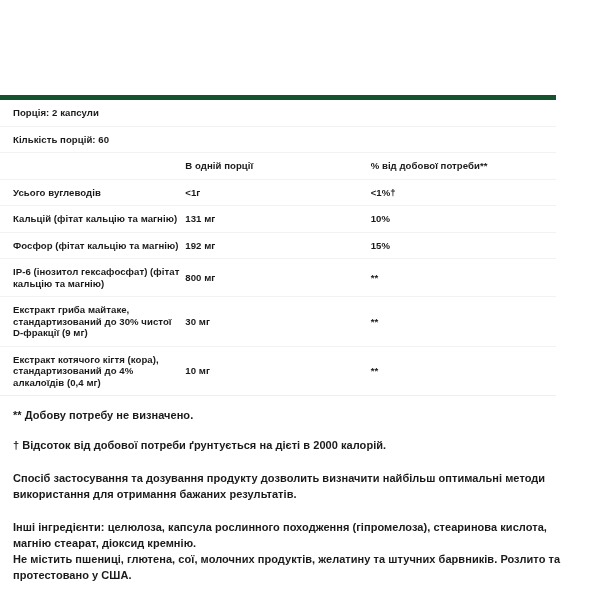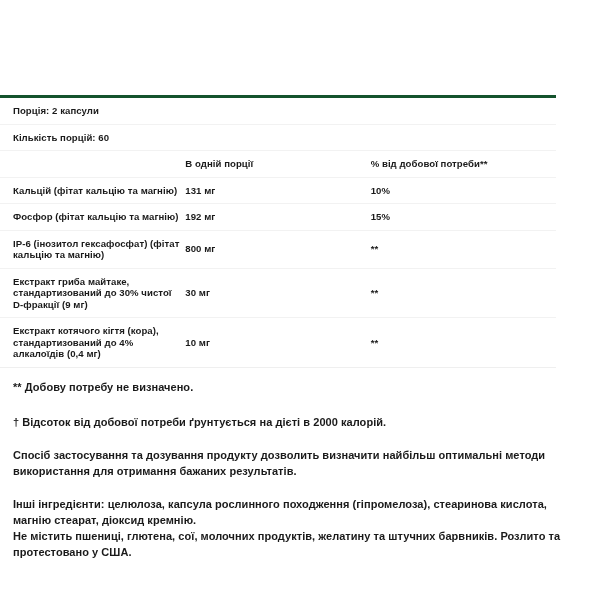--- a/index.html
+++ b/index.html
@@ -24,21 +24,21 @@
     overflow: hidden;
   }
 
   .spacer-top { height: 95px; }
 
   
   .facts-table {
     width: 556px;
     border-collapse: collapse;
     table-layout: fixed;
-    border-top: 3px solid #14532d;
+    border-top: 5px solid #14532d;
     border-bottom: 1px solid #efefef;
   }
 
   .facts-table td {
     font-size: 9.6px;
     font-weight: bold;
     color: #1a1a1a;
     line-height: 1.2;
     padding: 7px 4px 7px 0;
     vertical-align: middle;
@@ -70,21 +70,21 @@
 
   .note {
     font-size: 11px;
     font-weight: bold;
     line-height: 1.45;
     color: #1a1a1a;
     letter-spacing: 0.05px;
   }
 
   .note-dv      { margin-top: 12px; }
-  .note-percent { margin-top: 20px; }
+  .note-percent { margin-top: 14px; }
   .note-usage   { margin-top: 17px; }
   .note-block   { margin-top: 17px; }
   .note-block .line + .line { display: block; }
 
   .note .line { display: block; }
 </style>
 </head>
 <body>
 
 <div class="page">
@@ -98,20 +98,25 @@
       </tr>
       <tr class="row-count">
         <td class="c-name" colspan="3">Кількість порцій: 60</td>
       </tr>
       <tr class="row-head">
         <td class="c-name"></td>
         <td class="c-amount">В одній порції</td>
         <td class="c-dv">% від добової потреби**</td>
       </tr>
 
+      <tr>
+        <td class="c-name">Усього вуглеводів</td>
+        <td class="c-amount">&lt;1г</td>
+        <td class="c-dv">&lt;1%†</td>
+      </tr>
       <tr>
         <td class="c-name">Кальцій (фітат кальцію та магнію)</td>
         <td class="c-amount">131 мг</td>
         <td class="c-dv">10%</td>
       </tr>
       <tr>
         <td class="c-name">Фосфор (фітат кальцію та магнію)</td>
         <td class="c-amount">192 мг</td>
         <td class="c-dv">15%</td>
       </tr>

